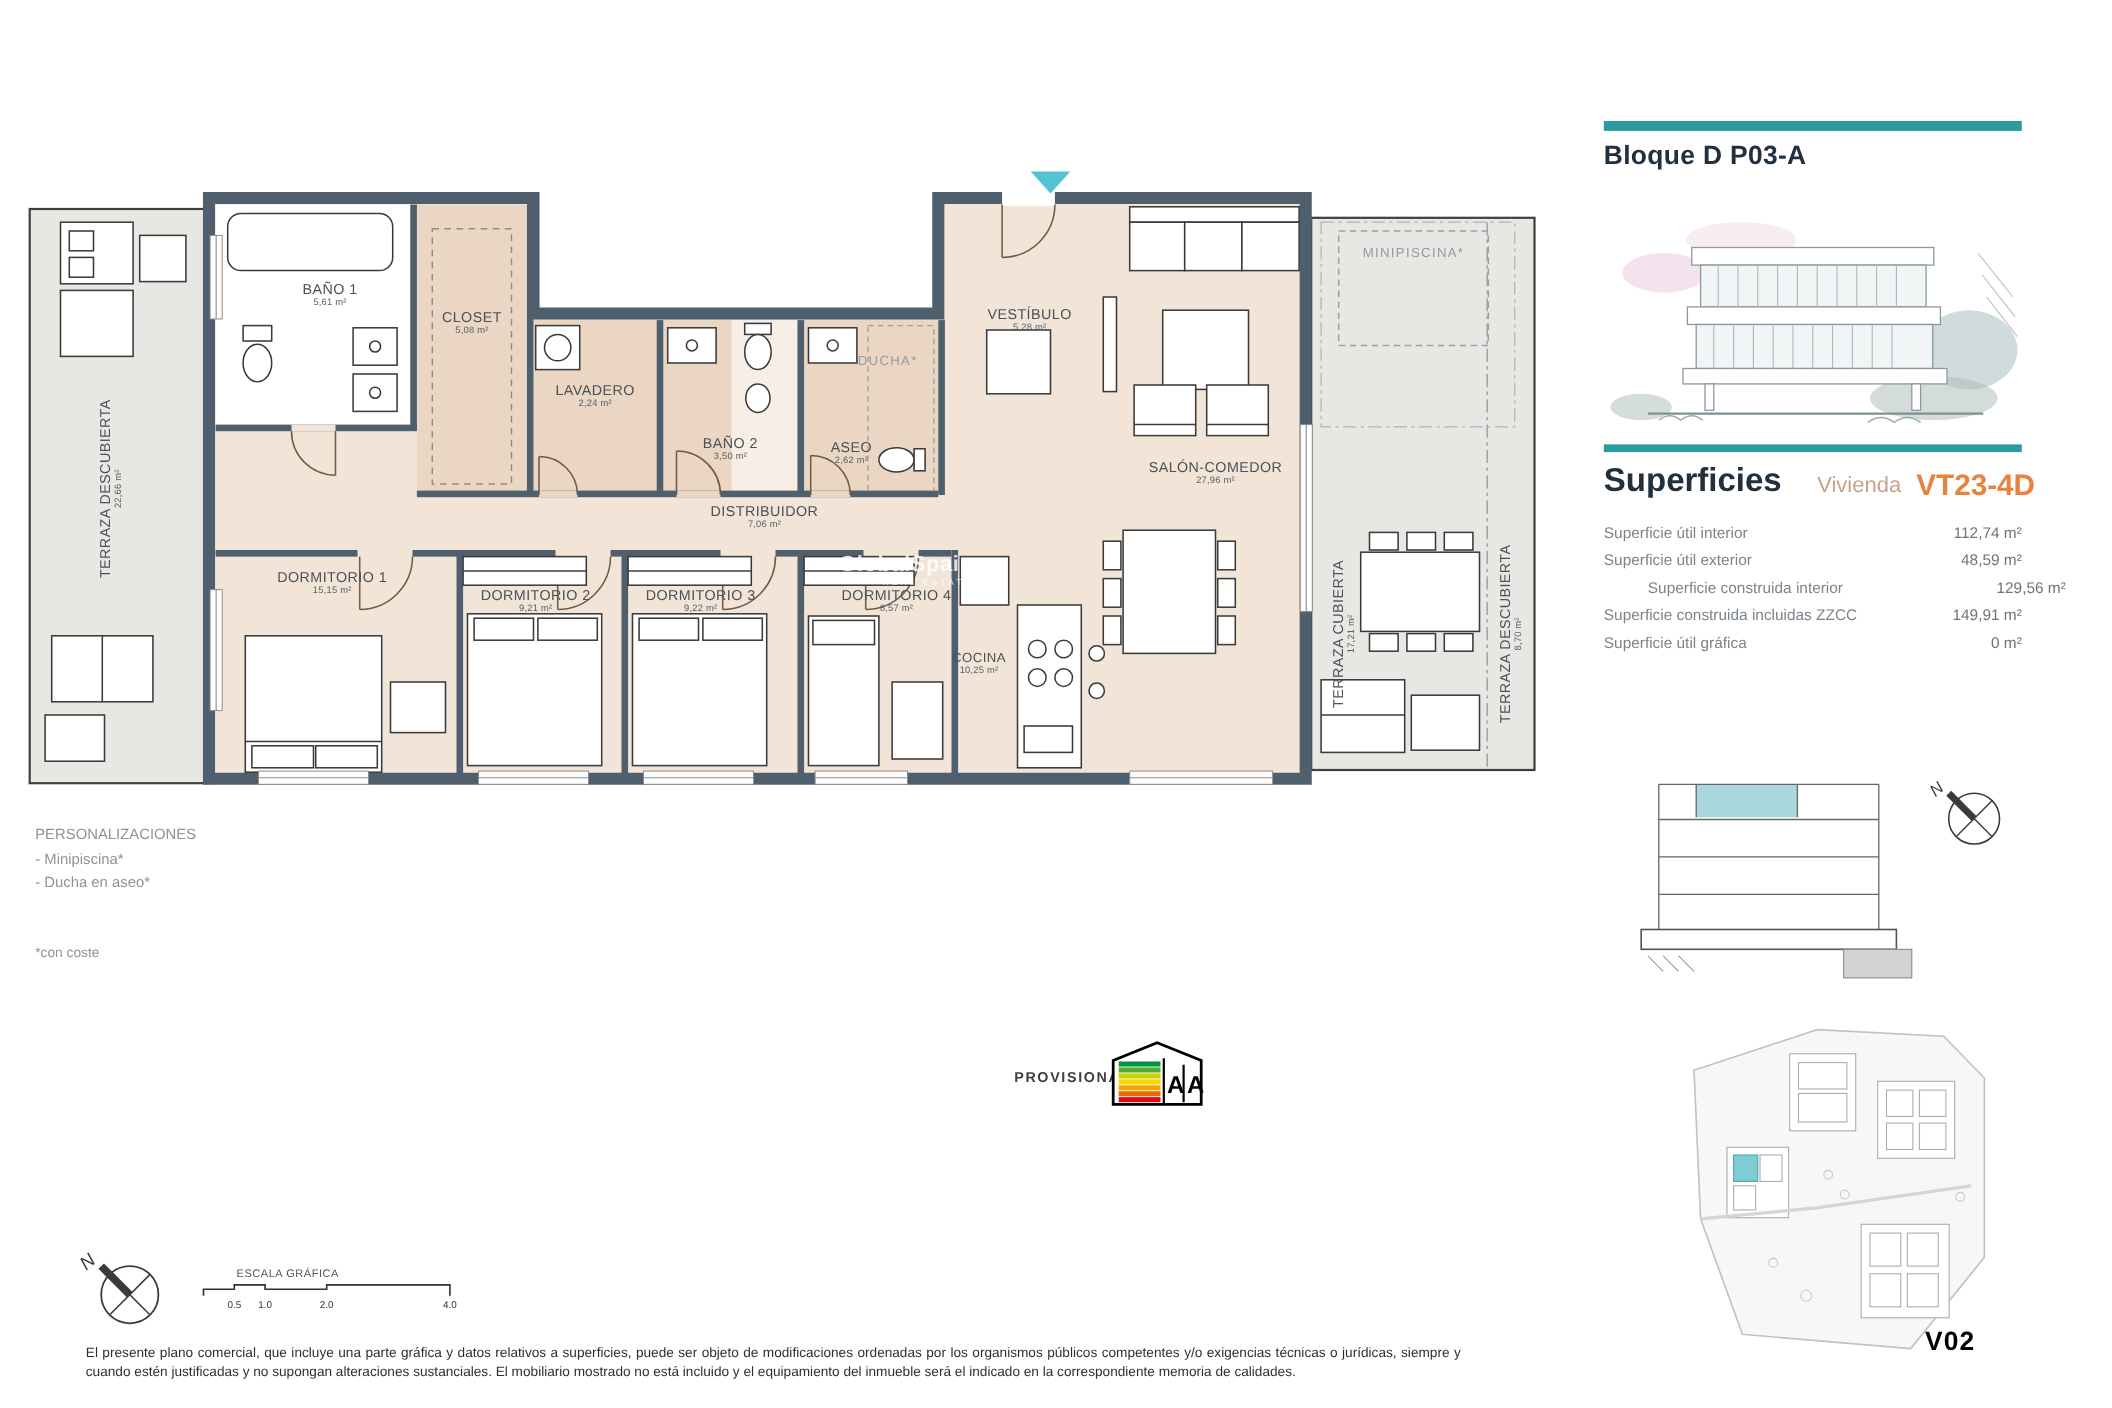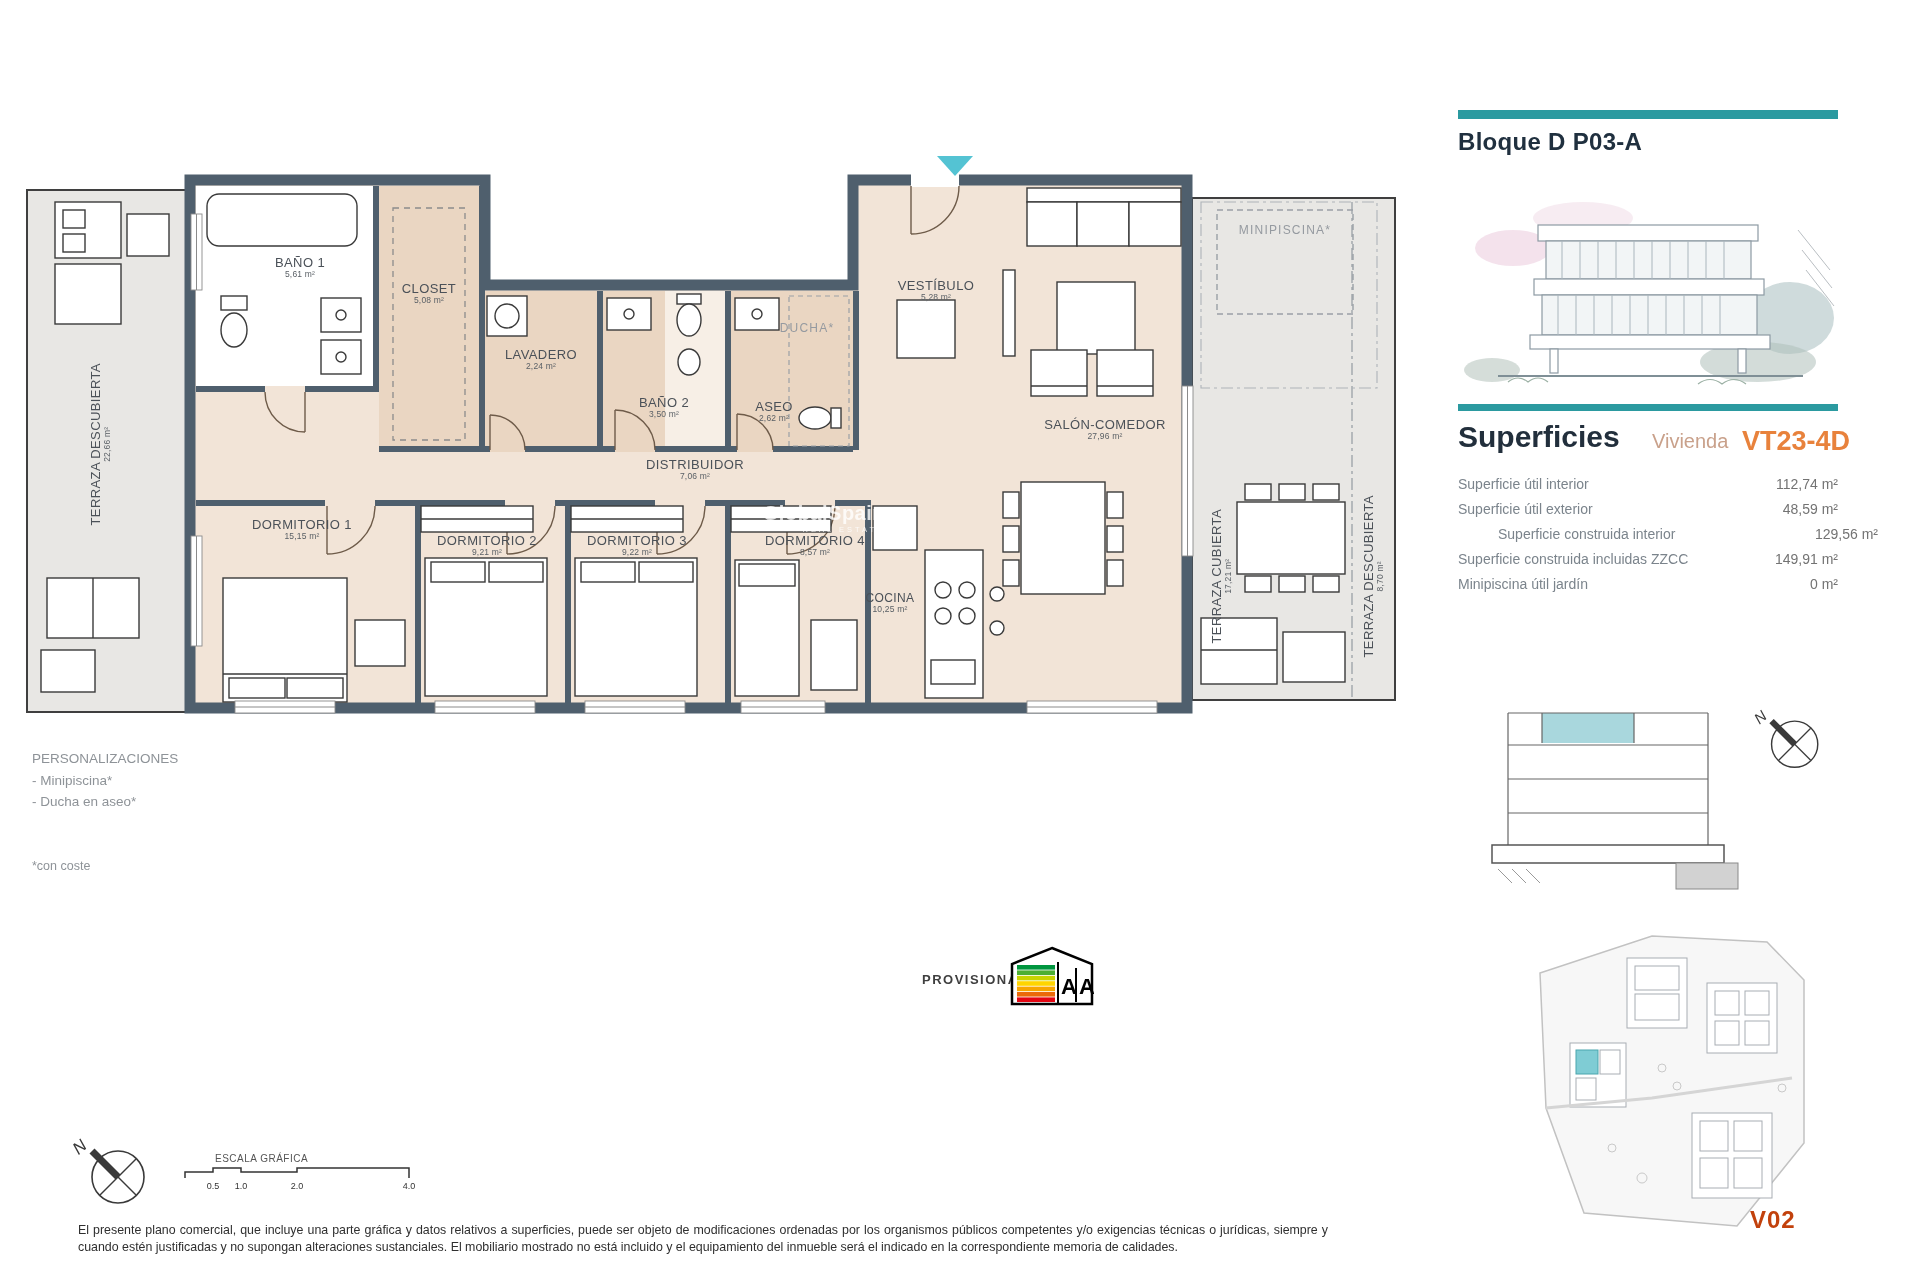--- a/index.html
+++ b/index.html
@@ -21,21 +21,21 @@
   .notes{position:absolute;color:#8e9398;font-size:13.5px;line-height:1.6;}
   
   .tealbar{position:absolute;background:#2b9aa0;}
   .blocktitle{position:absolute;font-size:24px;font-weight:bold;color:#20303f;letter-spacing:.3px;}
   .suprow{position:absolute;width:380px;height:20px;text-align:center;}
   .suprow .lb{position:absolute;left:0;top:0;font-size:14px;color:#7b848c;}
   .suprow .vl{position:absolute;right:0;top:0;font-size:14px;color:#737373;}
   .suptitle{position:absolute;font-size:30px;font-weight:bold;color:#222f3c;}
   .supsub{position:absolute;font-size:20px;color:#c9a18b;}
   .supcode{position:absolute;font-size:27px;font-weight:bold;color:#e8823c;}
-  .v02{position:absolute;font-size:24px;font-weight:bold;color:#c2410c;letter-spacing:1px;}
+  .v02{position:absolute;font-size:24px;font-weight:bold;color:#000000;letter-spacing:1px;}
   .disclaimer{position:absolute;font-size:12.4px;color:#2f2f2f;line-height:1.4;text-align:justify;}
   .scaletitle{position:absolute;font-size:10px;color:#555;letter-spacing:.5px;}
   .provisional{position:absolute;font-size:13px;font-weight:bold;color:#3f3f3f;letter-spacing:1.5px;}
 </style>
 </head>
 <body>
 
 <div class="abs" id="floorplan" style="left:25px;top:150px;width:1375px;height:590px;">
 
   <svg width="1375" height="590" viewBox="0 0 1375 590">
@@ -426,21 +426,21 @@
 </div>
 <div class="suprow" style="left:1458px;top:526px;margin-left:40px;">
   <span class="lb">Superficie construida interior</span>
     <span class="vl">129,56 m²</span>
 </div>
 <div class="suprow" style="left:1458px;top:551px;">
   <span class="lb">Superficie construida incluidas ZZCC</span>
     <span class="vl">149,91 m²</span>
 </div>
 <div class="suprow" style="left:1458px;top:576px;">
-  <span class="lb">Minipiscina útil jardín</span>
+  <span class="lb">Superficie útil gráfica</span>
     <span class="vl">0 m²</span>
 </div>
 
 <svg class="abs" style="left:1478px;top:705px;" width="262" height="200" viewBox="0 0 262 200">
   <rect x="64" y="8" width="92" height="30" fill="#a9d7dd"></rect>
   <g stroke="#666" stroke-width="1.2" fill="none">
     <line x1="30" y1="8" x2="230" y2="8"></line>
     <line x1="30" y1="40" x2="230" y2="40"></line>
     <line x1="30" y1="74" x2="230" y2="74"></line>
     <line x1="30" y1="108" x2="230" y2="108"></line>

